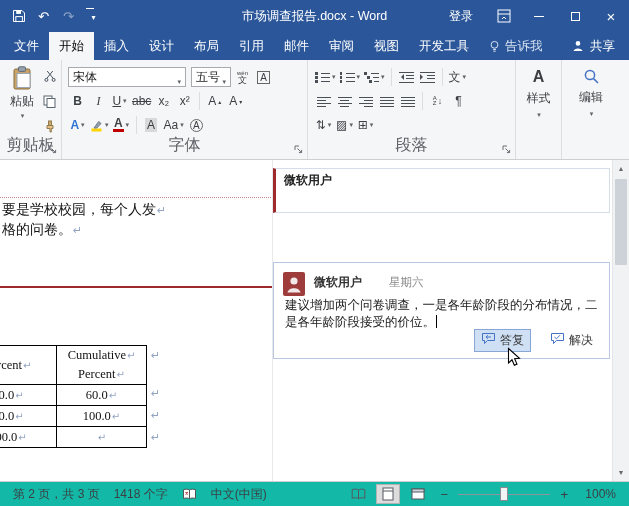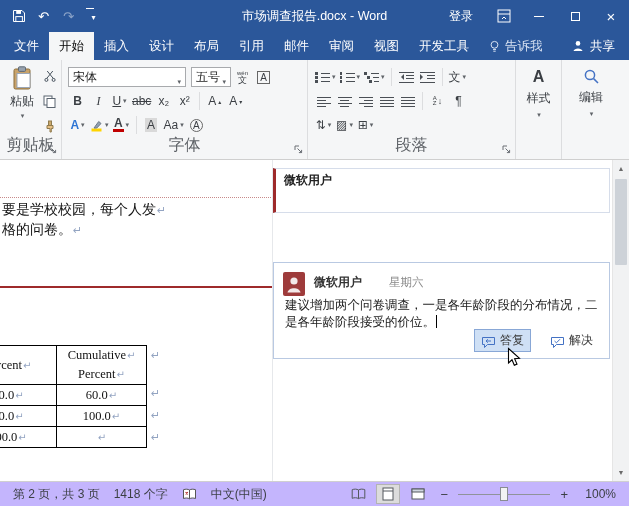--- a/index.html
+++ b/index.html
@@ -97,30 +97,30 @@
 .revbox{position:absolute;left:273px;top:8px;width:337px;height:45px;background:#fff;border:1px solid #d6ddea;border-left:3px solid #9e2a2b;padding:3px 8px;font-size:12px;line-height:17px;color:#222}
 .revauthor{font-weight:bold}
 .revdetail{margin-left:4px}
 .comment{position:absolute;left:273px;top:102px;width:337px;height:97px;background:#fff;border:1px solid #b9c9e2}
 .avatar{position:absolute;left:9px;top:9px;width:22px;height:24px;display:block}
 .cauthor{position:absolute;left:40px;top:11px;font-weight:bold;font-size:12px;color:#333}
 .cdate{margin-left:27px;font-weight:normal;color:#8a8a8a;font-size:11.5px}
 .ctext{position:absolute;left:11px;top:34px;width:318px;font-size:12.5px;line-height:17px;color:#1c1c1c}
 .caretbar{display:inline-block;width:1px;height:13px;background:#000;vertical-align:-2px;margin-left:1px}
 .cfoot{position:absolute;right:9px;bottom:6px;display:flex;align-items:center;gap:12px;font-size:12px;color:#3c3c3c}
-.cbtn{display:inline-flex;align-items:flex-end;gap:4px;padding:2px 6px;border:1px solid transparent}
+.cbtn{display:inline-flex;align-items:flex-start;gap:4px;padding:2px 6px;border:1px solid transparent}
 .cbtn.hl{background:#cfe0f5;border-color:#88a7d6}
 .vscroll{position:absolute;right:0;top:0;width:17px;height:100%;background:#f1f2f3;border-left:1px solid #e5e5e5}
 .sarrow{position:absolute;left:0;right:0;height:17px;display:flex;align-items:center;justify-content:center;font-size:7px;color:#6a6a6a}
 .sarrow.up{top:0}.sarrow.down{bottom:0}
 .sthumb{position:absolute;left:2px;top:19px;width:12px;height:86px;background:#cdd2d8;border-radius:1px}
 .mousecursor{position:absolute;left:507px;top:187px;z-index:9}
 
 
-.statusbar{position:absolute;left:0;top:481px;width:629px;height:25px;background:#c4b5fd;border-top:1px solid #d0d0d0;display:flex;align-items:center;font-size:12px;color:#3b3f44;padding:0 6px}
+.statusbar{position:absolute;left:0;top:481px;width:629px;height:25px;background:#14b8a6;border-top:1px solid #d0d0d0;display:flex;align-items:center;font-size:12px;color:#3b3f44;padding:0 6px}
 .sitem{padding:0 7px;white-space:nowrap;display:inline-flex;align-items:center}
 .sright{margin-left:auto;display:flex;align-items:center;gap:6px}
 .vbtn{width:24px;height:20px;display:flex;align-items:center;justify-content:center;border:1px solid transparent}
 .vbtn.active{background:#dcdcdc;border-color:#b3b3b3}
 .zbtn{width:16px;text-align:center;font-size:13px}
 .zoomtrack{position:relative;width:92px;height:20px;display:flex;align-items:center}
 .ztline{width:100%;height:1px;background:#8f9399}
 .ztnotch{position:absolute;left:50%;top:5px;width:1px;height:10px;background:#8f9399}
 .zthumb{position:absolute;left:42px;top:3px;width:8px;height:14px;background:#f2f3f4;border:1px solid #898d92}
 </style>

